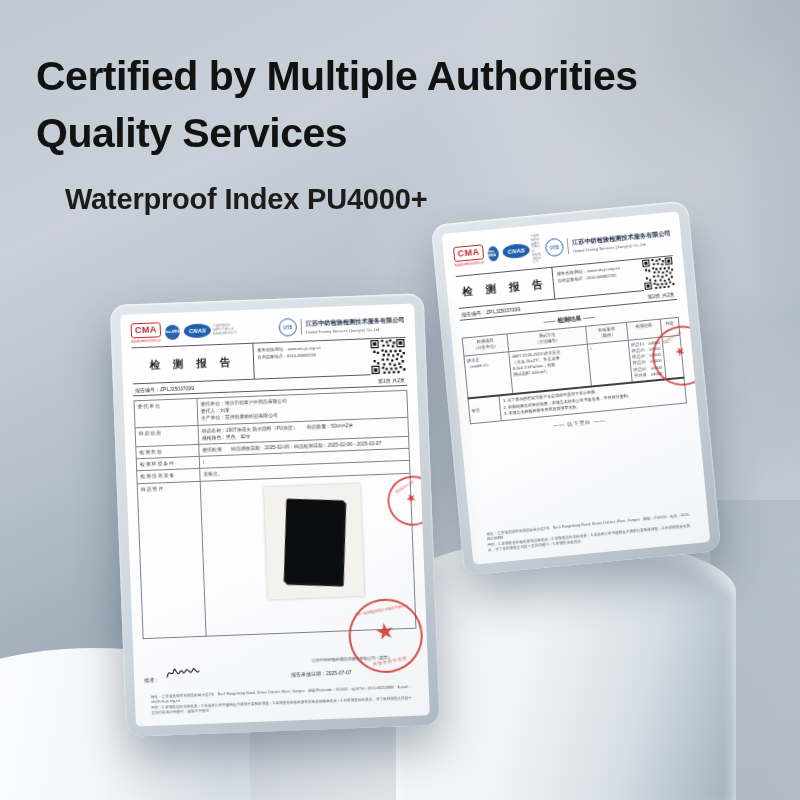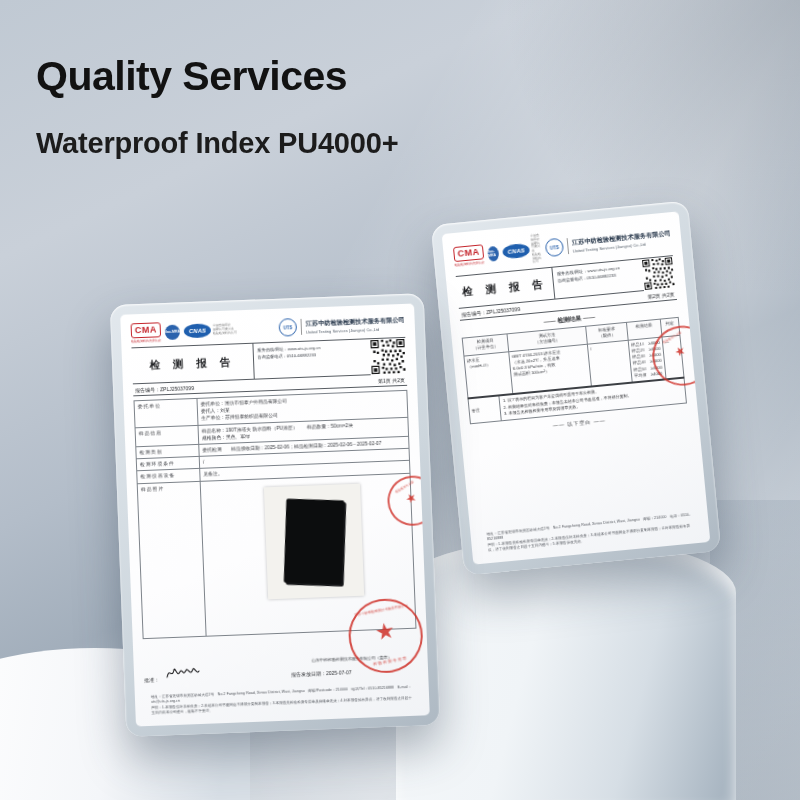--- a/index.html
+++ b/index.html
@@ -19,21 +19,21 @@
   .pedestal-right{left:396px;top:538px;width:340px;height:262px;
     border-radius:50% 50% 0 0 / 21% 21% 0 0;
     background:linear-gradient(105deg,#f5f8fa 0%,#f0f4f7 40%,#d6dee5 70%,#a9b6c2 96%);
     box-shadow:inset 0 10px 14px rgba(255,255,255,.8);}
   .pedestal-left{left:-60px;top:648px;width:310px;height:160px;
     border-radius:50% 50% 0 0 / 32% 32% 0 0;
     background:linear-gradient(100deg,#ffffff 0%,#f4f6f9 55%,#d9e0e7 90%);}
   
   .headline{position:absolute;left:36px;top:48px;color:#121212;}
   .h1{font-size:41px;font-weight:700;letter-spacing:-.5px;line-height:1.38;}
-  .h2{margin-top:22px;font-size:29px;font-weight:700;letter-spacing:-.2px;color:#1c1c1c;}
+  .h2{margin-top:22px;font-size:29px;font-weight:700;letter-spacing:-.2px;color:#1c1c1c;margin-left:29px;}
   
   .cert{position:absolute;box-sizing:border-box;border-radius:16px;padding:10px;
     background:linear-gradient(145deg,#e2e8ed 0%,#cdd6dd 55%,#aeb9c3 100%);
     box-shadow:0 22px 45px rgba(45,60,80,.38),inset 0 1px 2px rgba(255,255,255,.9);}
   .cert-left{left:118px;top:299px;width:314px;height:432px;transform:rotate(-2.2deg);z-index:6;}
   .cert-right{left:447px;top:212px;width:258px;height:352px;transform:rotate(-5.5deg);z-index:5;}
   .paper{position:relative;width:100%;height:100%;box-sizing:border-box;overflow:hidden;
     background:linear-gradient(160deg,#ffffff 0%,#fdfdfe 55%,#f1f3f6 100%);
     border-radius:5px;padding:9px 10px;display:flex;flex-direction:column;
     color:#2c2d31;}
@@ -117,20 +117,21 @@
 
 <div class="canvas">
   <div class="bg"></div>
   <div class="beam"></div>
   <div class="corner-shade"></div>
   <div class="right-col-shade"></div>
   <div class="pedestal pedestal-right"></div>
   <div class="pedestal pedestal-left"></div>
 
   <div class="headline">
+    <div class="h1">Certified by Multiple Authorities</div>
     <div class="h1">Quality Services</div>
     <div class="h2">Waterproof Index PU4000+</div>
   </div>
 
   <div class="cert cert-right">
     <div class="paper cjk">
 
       <div class="logo-row">
         <div class="cma-wrap">
           <span class="cma-box">CMA</span>

